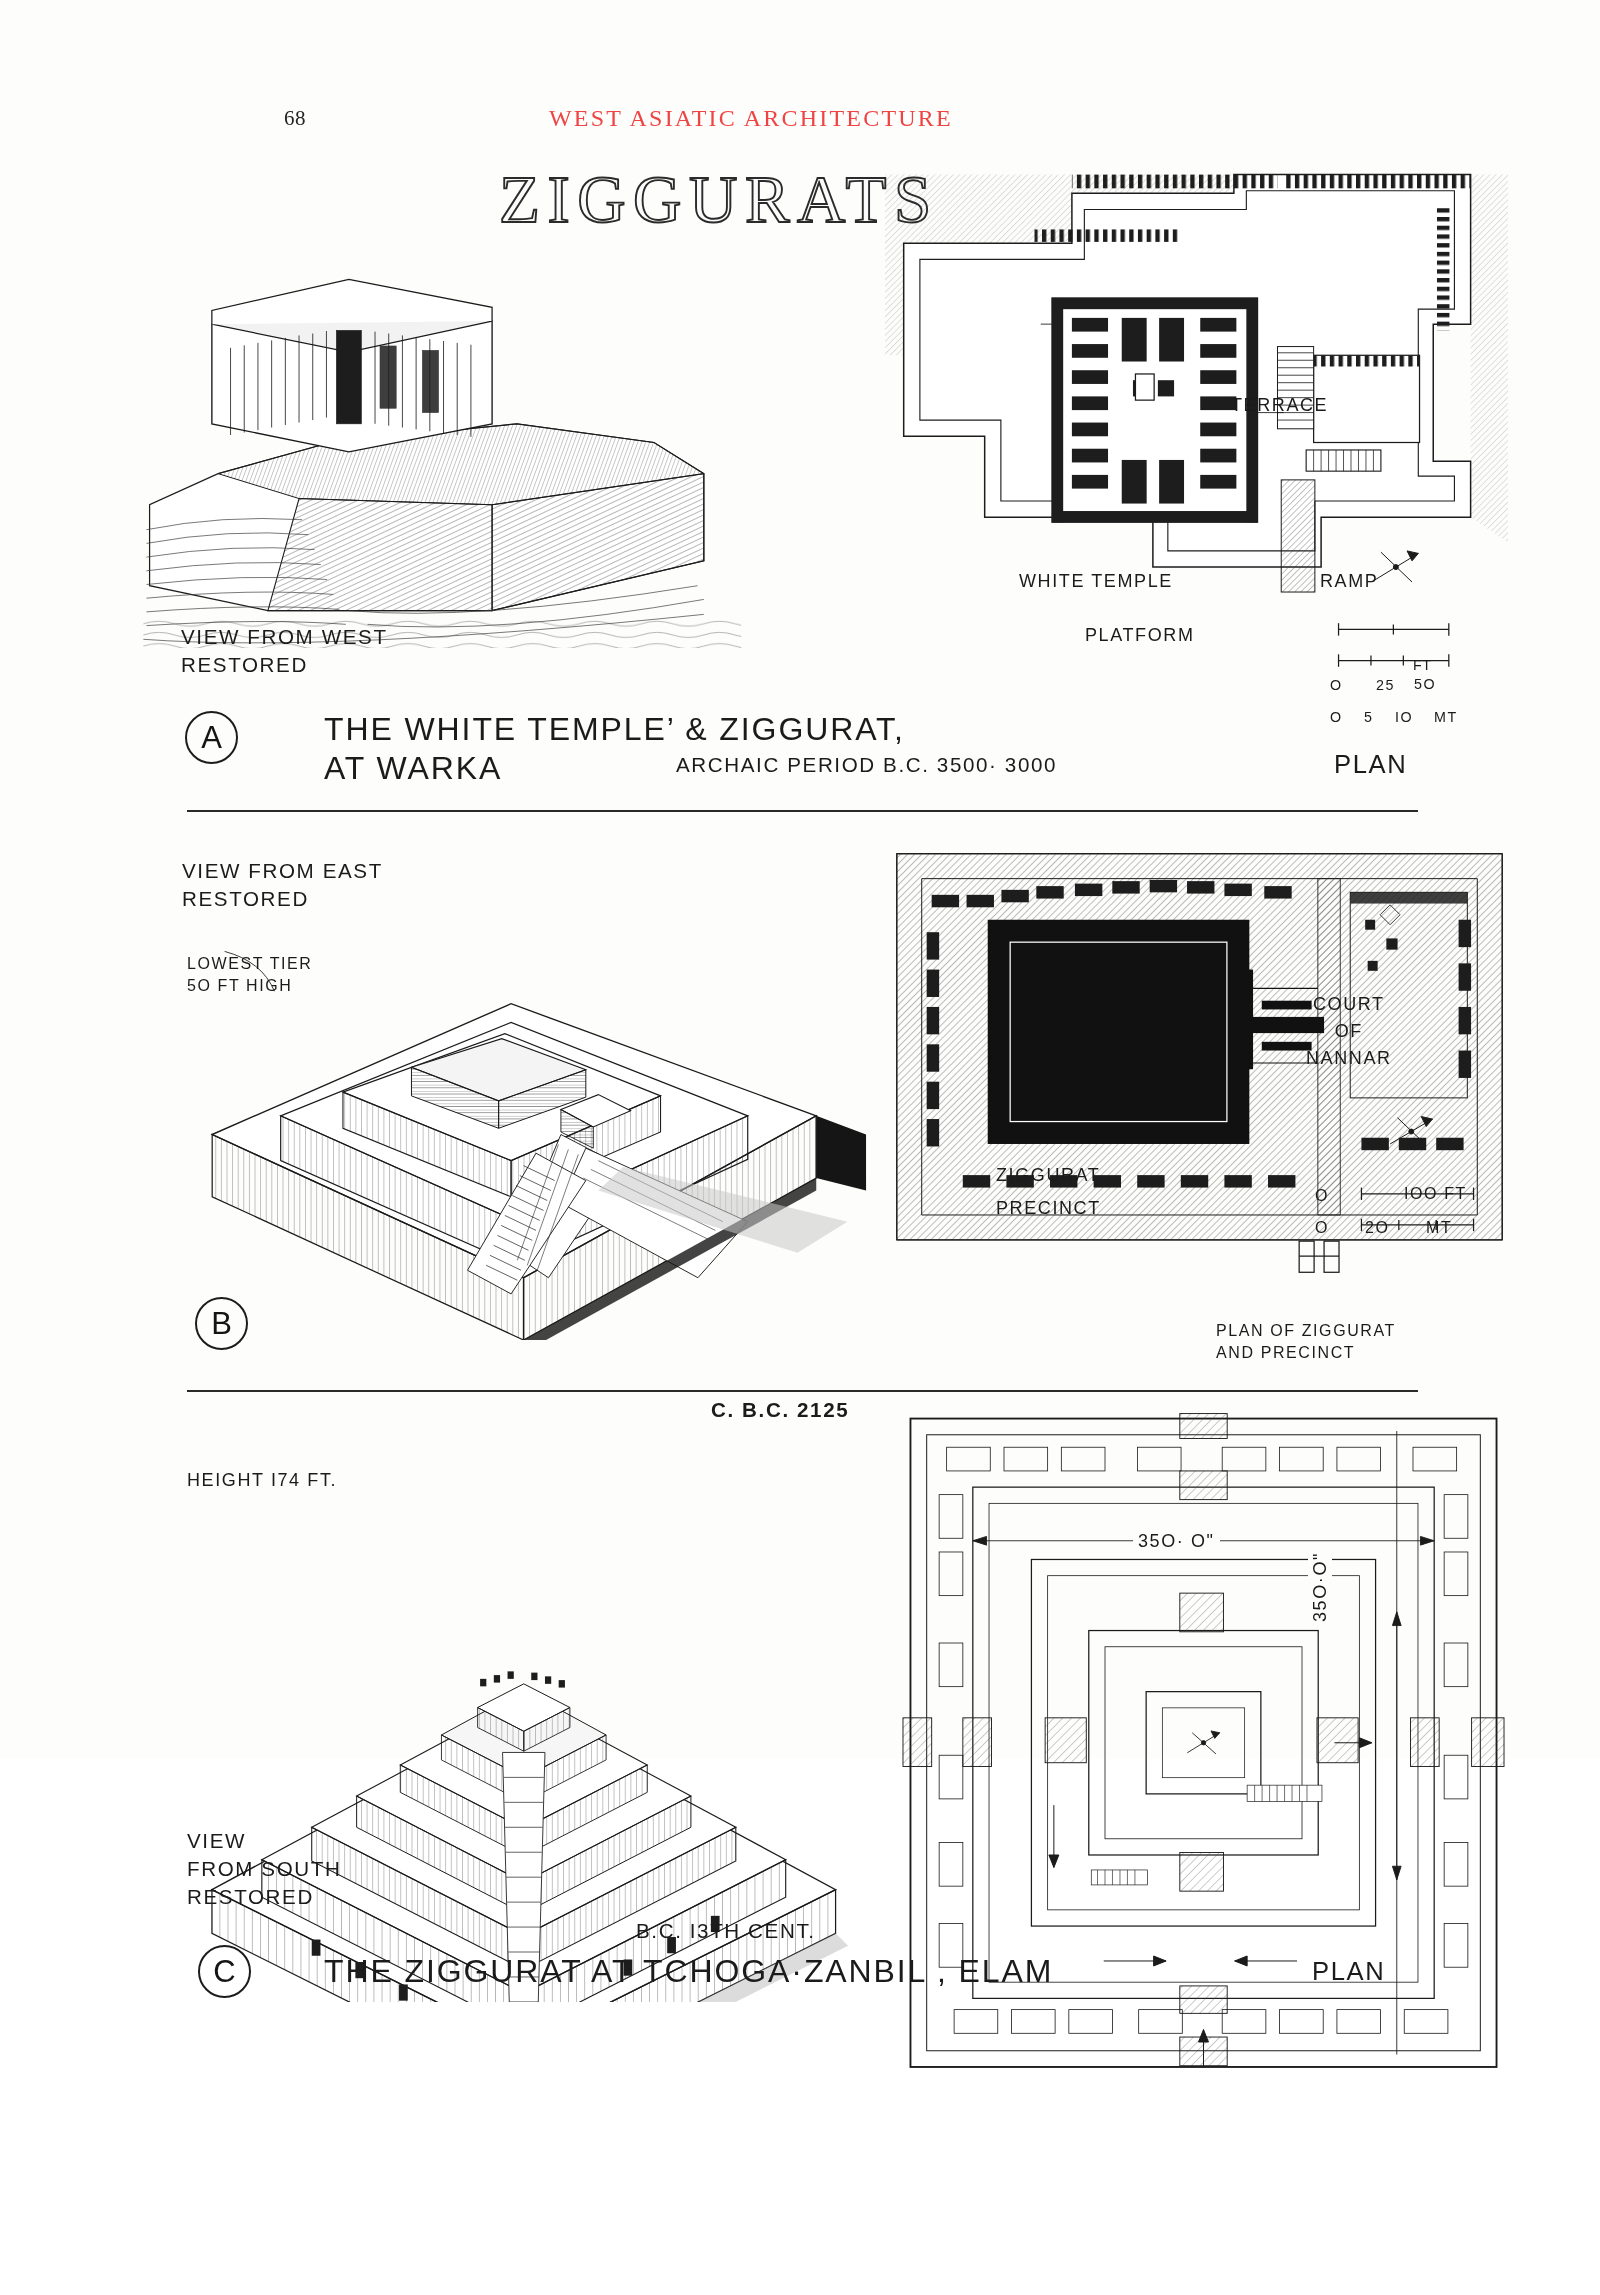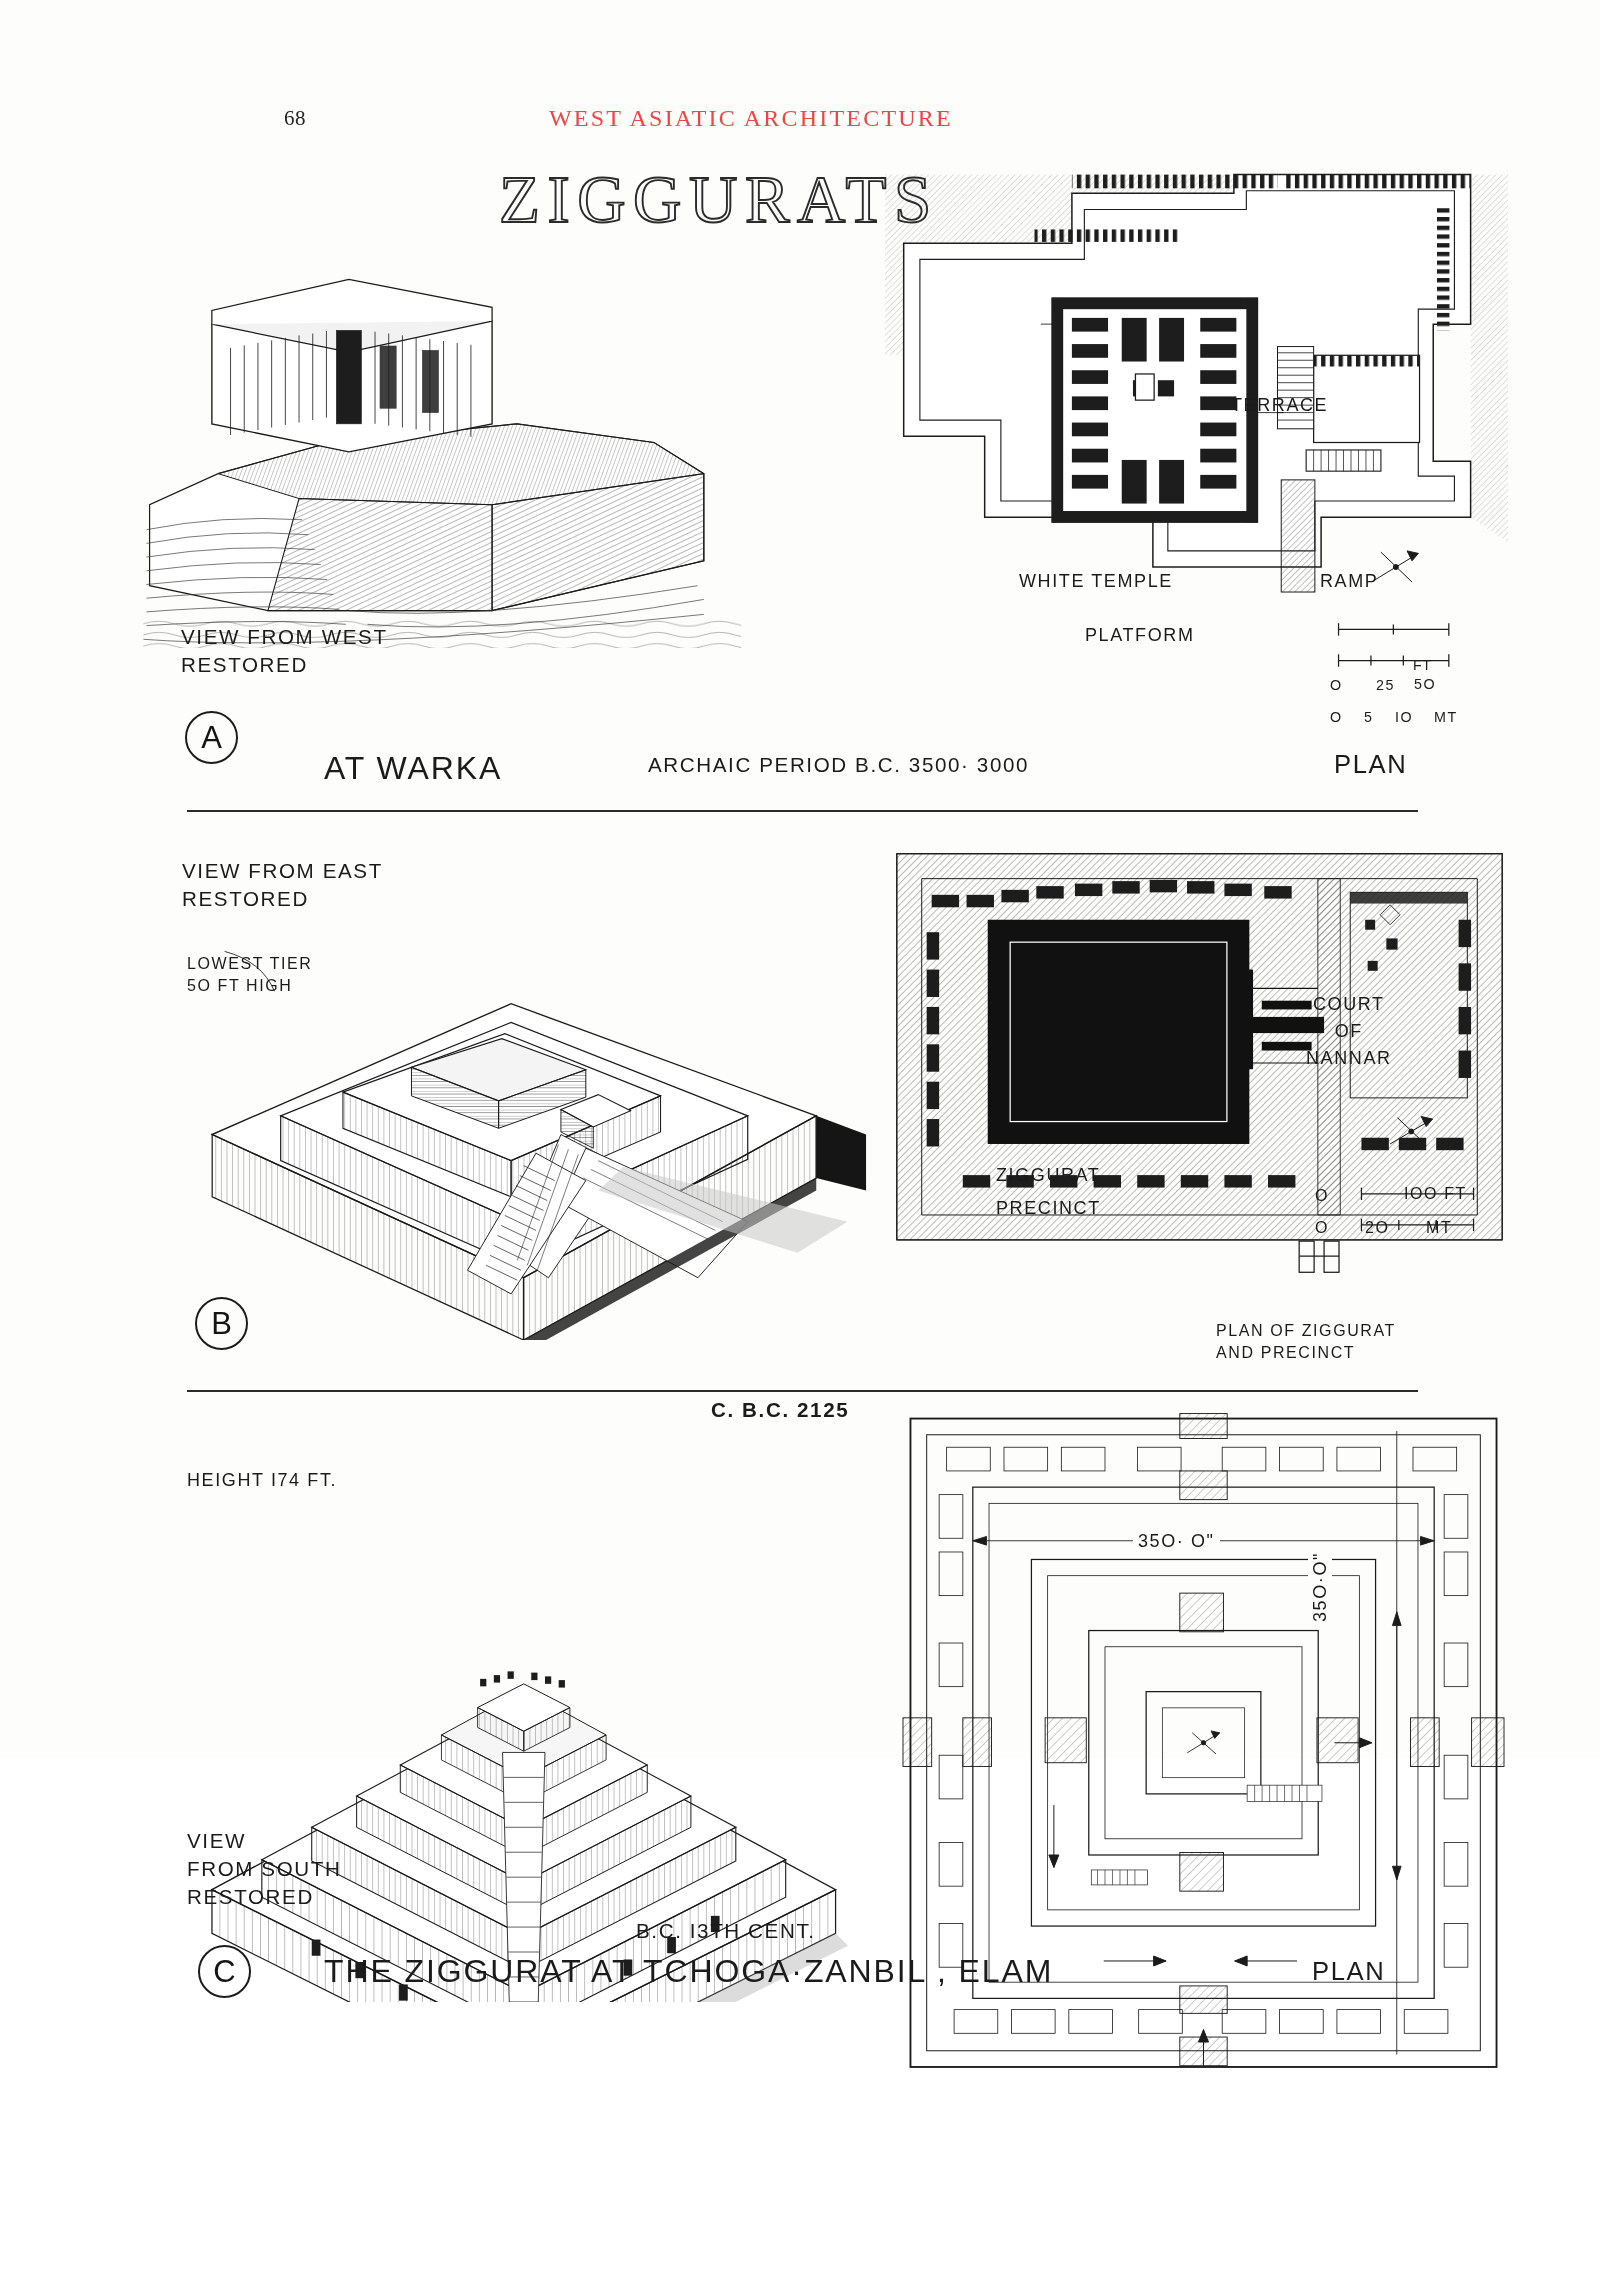--- a/index.html
+++ b/index.html
@@ -306,22 +306,23 @@
   <div class="lbl s20" style="left:1364px; top:708px;">5</div>
   <div class="lbl s20" style="left:1395px; top:708px;">IO</div>
   <div class="lbl s20" style="left:1434px; top:708px;">MT</div>
 
   <div class="lbl s28" style="left:181px; top:623px;">VIEW  FROM  WEST
 RESTORED</div>
 
   <div class="circle-key" style="left:185px; top:711px;">
     <span>A</span>
   </div>
+  <div class="lbl s44" style="left:324px; top:708px;">THE  WHITE  TEMPLE’  &amp;  ZIGGURAT,</div>
   <div class="lbl s44" style="left:324px; top:747px;">AT  WARKA</div>
-  <div class="lbl s28" style="left:648px; top:751px;">ARCHAIC   PERIOD   B.C. 3500· 3000</div>
+  <div class="lbl s28" style="left:676px; top:751px;">ARCHAIC   PERIOD   B.C. 3500· 3000</div>
   <div class="lbl s34" style="left:1334px; top:747px;">PLAN</div>
 
   <div class="rule" style="left:187px; top:810px; width:1231px;"></div>
 
   <div class="lbl s28" style="left:182px; top:857px;">VIEW  FROM   EAST
 RESTORED</div>
   <div class="lbl s22" style="left:187px; top:953px;">LOWEST  TIER
 5O FT  HIGH</div>
 
   <div class="art" style="left:187px; top:929px; width:698px; height:411px;">

